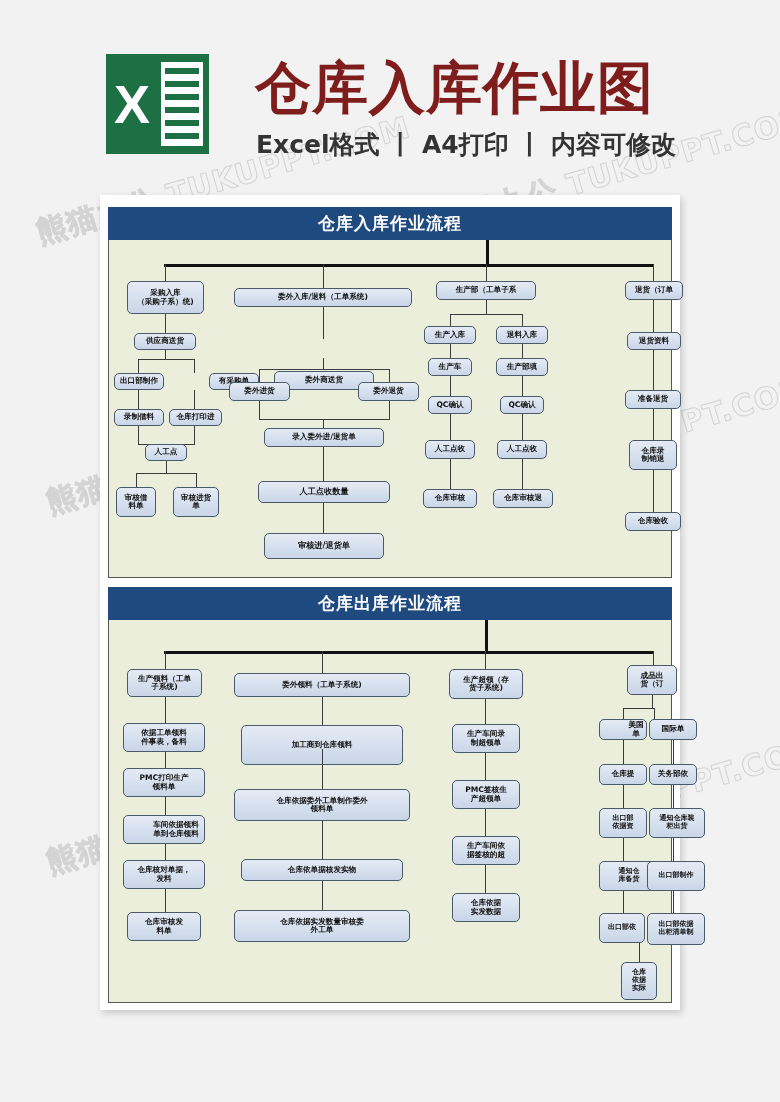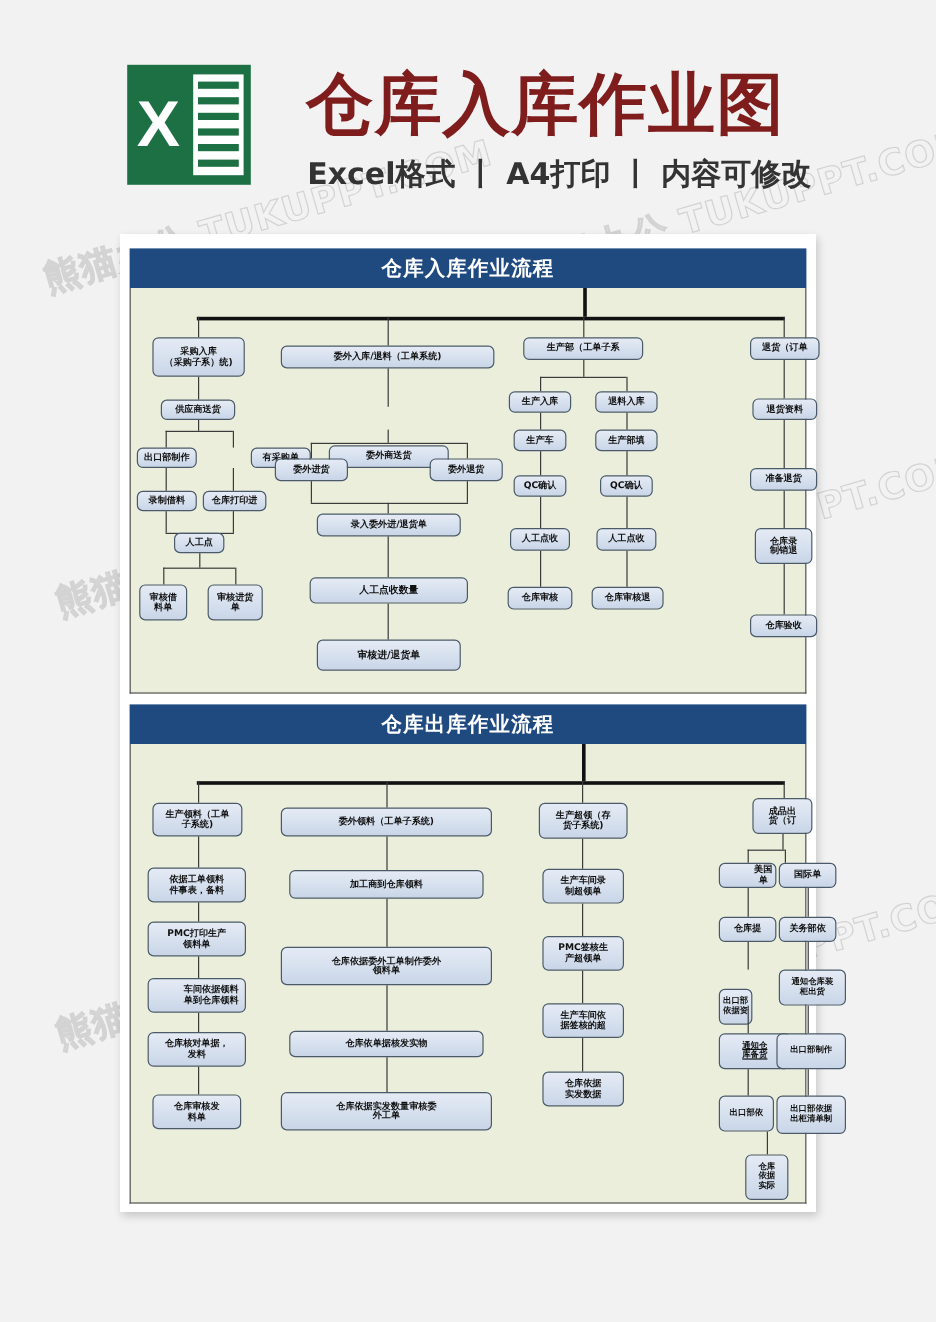--- a/index.html
+++ b/index.html
@@ -222,21 +222,21 @@
 单到仓库领料</div>
       <div class="ln v" style="left:56px;top:224px;height:16px;"></div>
       <div class="node" style="left:14px;top:240px;width:82px;height:29px;white-space:pre-line;">仓库核对单据，
 发料</div>
       <div class="ln v" style="left:56px;top:269px;height:23px;"></div>
       <div class="node" style="left:18px;top:292px;width:74px;height:29px;white-space:pre-line;">仓库审核发
 料单</div>
 
       <div class="node" style="left:125px;top:53px;width:176px;height:24px;">委外领料（工单子系统)</div>
       <div class="ln v" style="left:213px;top:77px;height:28px;"></div>
-      <div class="node" style="left:132px;top:105px;width:162px;height:24px;">加工商到仓库领料</div>
+      <div class="node" style="left:132px;top:105px;width:162px;height:40px;">加工商到仓库领料</div>
       <div class="ln v" style="left:213px;top:129px;height:40px;"></div>
       <div class="node" style="left:125px;top:169px;width:176px;height:32px;white-space:pre-line;">仓库依据委外工单制作委外
 领料单</div>
       <div class="ln v" style="left:213px;top:201px;height:38px;"></div>
       <div class="node" style="left:132px;top:239px;width:162px;height:22px;">仓库依单据核发实物</div>
       <div class="ln v" style="left:213px;top:261px;height:29px;"></div>
       <div class="node" style="left:125px;top:290px;width:176px;height:32px;white-space:pre-line;">仓库依据实发数量审核委
 外工单</div>
 
       <div class="node" style="left:340px;top:49px;width:74px;height:30px;white-space:pre-line;">生产超领（存
@@ -261,27 +261,27 @@
       <div class="ln v" style="left:514px;top:88px;height:11px;"></div>
       <div class="ln v" style="left:545px;top:88px;height:11px;"></div>
       <div class="node" style="left:490px;top:99px;width:48px;height:21px;padding-left:28px;">美国单</div>
       <div class="node" style="left:540px;top:99px;width:48px;height:21px;">国际单</div>
       <div class="ln v" style="left:514px;top:120px;height:24px;"></div>
       <div class="ln v" style="left:564px;top:120px;height:24px;"></div>
       <div class="node" style="left:490px;top:144px;width:48px;height:21px;">仓库提</div>
       <div class="node" style="left:540px;top:144px;width:48px;height:21px;">关务部依</div>
       <div class="ln v" style="left:514px;top:165px;height:23px;"></div>
       <div class="ln v" style="left:564px;top:165px;height:23px;"></div>
-      <div class="node f7" style="left:490px;top:204px;width:28px;height:30px;white-space:pre-line;">出口部
+      <div class="node f7" style="left:490px;top:188px;width:48px;height:30px;white-space:pre-line;">出口部
 依据资</div>
       <div class="node f7" style="left:540px;top:188px;width:56px;height:30px;white-space:pre-line;">通知仓库装
 柜出货</div>
       <div class="ln v" style="left:514px;top:218px;height:23px;"></div>
       <div class="ln v" style="left:564px;top:218px;height:23px;"></div>
-      <div class="node f7" style="left:490px;top:241px;width:60px;height:30px;white-space:pre-line;text-decoration:underline;">通知仓
+      <div class="node f7" style="left:490px;top:241px;width:60px;height:30px;white-space:pre-line;">通知仓
 库备货</div>
       <div class="node f7" style="left:538px;top:241px;width:58px;height:30px;white-space:pre-line;">出口部制作</div>
       <div class="ln v" style="left:514px;top:271px;height:22px;"></div>
       <div class="ln v" style="left:564px;top:271px;height:22px;"></div>
       <div class="node f7" style="left:490px;top:293px;width:46px;height:30px;white-space:pre-line;">出口部依</div>
       <div class="node f7" style="left:538px;top:293px;width:58px;height:32px;white-space:pre-line;">出口部依据
 出柜清单制</div>
       <div class="ln v" style="left:530px;top:323px;height:19px;"></div>
       <div class="node f7" style="left:512px;top:342px;width:36px;height:38px;white-space:pre-line;">仓库
 依据

